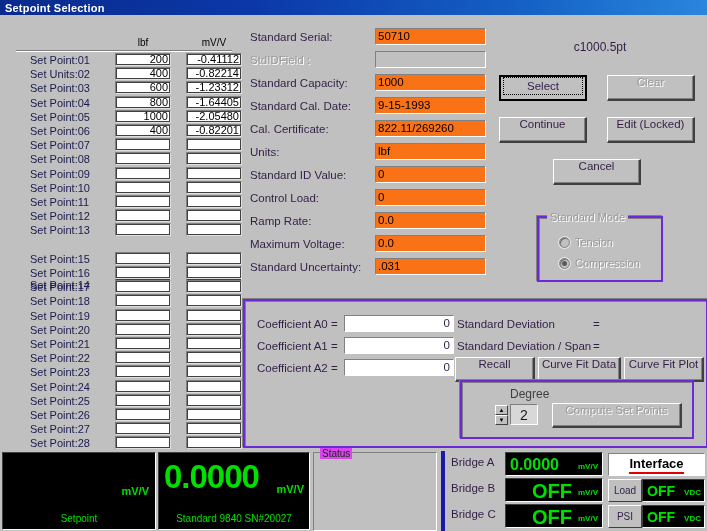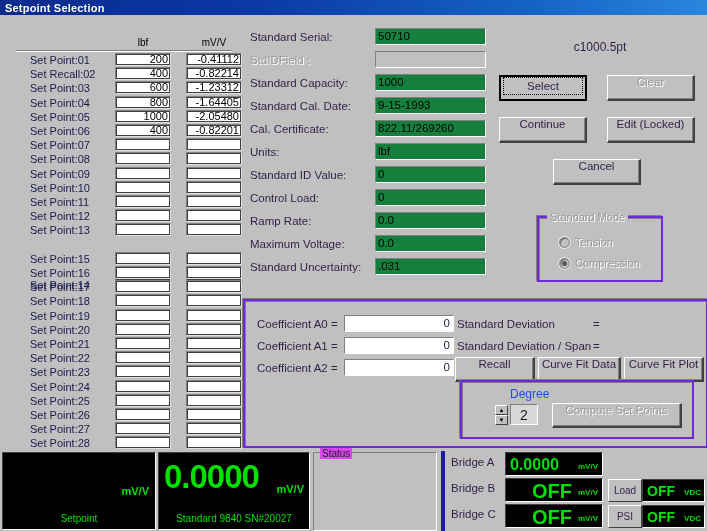--- a/index.html
+++ b/index.html
@@ -43,21 +43,21 @@
   .sp-in.lbf{left:113px;width:56px;}
   .sp-in.mvv{left:184px;width:56px;}
 
   
   .form{position:absolute;left:250px;top:28px;width:244px;}
   .f-row{position:relative;height:23px;}
   .f-lab{position:absolute;left:0;top:3px;font-size:11.5px;color:#321e46;white-space:nowrap;}
   .f-lab.dis{color:#9a9a9a;text-shadow:1px 1px 0 #fff;}
   .f-in{
     position:absolute;left:125px;top:0;width:111px;height:17px;box-sizing:border-box;
-    background:#15803d;font-size:11.5px;font-family:"Liberation Sans",sans-serif;
+    background:#f97316;font-size:11.5px;font-family:"Liberation Sans",sans-serif;
     padding:0 2px;line-height:15px;color:#000;
     border-top:1px solid #808080;border-left:1px solid #808080;
     border-right:1px solid #ffffff;border-bottom:1px solid #ffffff;
   }
   .f-in.dis{background:#c0c0c0;}
 
   
   .btn{
     position:absolute;box-sizing:border-box;background:#c0c0c0;
     border-top:1px solid #ffffff;border-left:1px solid #ffffff;
@@ -83,21 +83,21 @@
   .coefgrp{position:absolute;left:243px;top:299px;width:461px;height:145px;background:#c0c0c0;}
   .c-lab{position:absolute;font-size:11.5px;color:#321e46;white-space:nowrap;}
   .c-in{
     position:absolute;width:110px;height:17px;box-sizing:border-box;background:#fff;
     font-size:11.5px;text-align:right;padding:0 3px;line-height:15px;color:#321e46;
     font-family:"Liberation Sans",sans-serif;
     border-top:1px solid #808080;border-left:1px solid #808080;
     border-right:1px solid #ffffff;border-bottom:1px solid #ffffff;
   }
   .degbox{position:absolute;left:215px;top:79px;width:230px;height:55px;}
-  .degtitle{position:absolute;left:48px;top:5px;font-size:12px;color:#1d4ed8;}
+  .degtitle{position:absolute;left:48px;top:5px;font-size:12px;color:#404040;}
   .spin{position:absolute;left:33px;top:23px;width:13px;height:20px;}
   .spin div{width:13px;height:10px;box-sizing:border-box;background:#c0c0c0;
     border-top:1px solid #fff;border-left:1px solid #fff;border-right:1px solid #404040;border-bottom:1px solid #404040;
     display:flex;align-items:center;justify-content:center;font-size:6px;line-height:6px;color:#000;}
   .degval{position:absolute;left:48px;top:22px;width:28px;height:21px;box-sizing:border-box;background:#d8d8d8;
     border-top:1px solid #808080;border-left:1px solid #808080;border-right:1px solid #fff;border-bottom:1px solid #fff;
     font-size:14px;display:flex;align-items:center;justify-content:center;color:#1a1a1a;}
 
   
   .bottom{position:absolute;left:0;top:451px;width:707px;height:80px;background:#c0c0c0;}
@@ -135,21 +135,21 @@
     <div class="sp-hdr" style="left:113px;top:20px;width:56px;">lbf</div>
     <div class="sp-hdr" style="left:184px;top:20px;width:56px;">mV/V</div>
     <div class="sp-rule"></div>
     <div id="sp-rows">
         <div class="sp-row" style="top: 36px;">
           <div class="sp-label">Set Point:01</div>
           <div class="sp-in lbf">200</div>
           <div class="sp-in mvv">-0.41112</div>
         </div>
         <div class="sp-row" style="top: 50.2px;">
-          <div class="sp-label">Set Recall:02</div>
+          <div class="sp-label">Set Units:02</div>
           <div class="sp-in lbf">400</div>
           <div class="sp-in mvv">-0.82214</div>
         </div>
         <div class="sp-row" style="top: 64.4px;">
           <div class="sp-label">Set Point:03</div>
           <div class="sp-in lbf">600</div>
           <div class="sp-in mvv">-1.23312</div>
         </div>
         <div class="sp-row" style="top: 78.6px;">
           <div class="sp-label">Set Point:04</div>
@@ -428,20 +428,23 @@
       <div class="green" style="position:absolute;right:4px;top:9px;font-size:8px;font-weight:bold;">mV/V</div>
     </div>
     <div class="lcd" style="left:505px;top:53px;width:98px;height:24px;">
       <div class="green lcd-off" style="position:absolute;left:26px;top:1px;">OFF</div>
       <div class="green" style="position:absolute;right:4px;top:9px;font-size:8px;font-weight:bold;">mV/V</div>
     </div>
   </div>
 
   <div class="bluebar"></div>
 
+  <div class="iface">
+    <span>Interface</span>
+  </div>
 
   <div class="tag" style="left:608px;top:479px;width:34px;height:23px;">
     <span>Load</span>
   </div>
   <div class="lcd" style="left:642px;top:479px;width:63px;height:23px;">
     <div class="green" style="position:absolute;left:4px;top:3px;font-size:14px;font-weight:bold;">OFF</div>
     <div class="green" style="position:absolute;right:3px;top:8px;font-size:8px;font-weight:bold;">VDC</div>
   </div>
 
   <div class="tag" style="left:608px;top:505px;width:34px;height:23px;">

